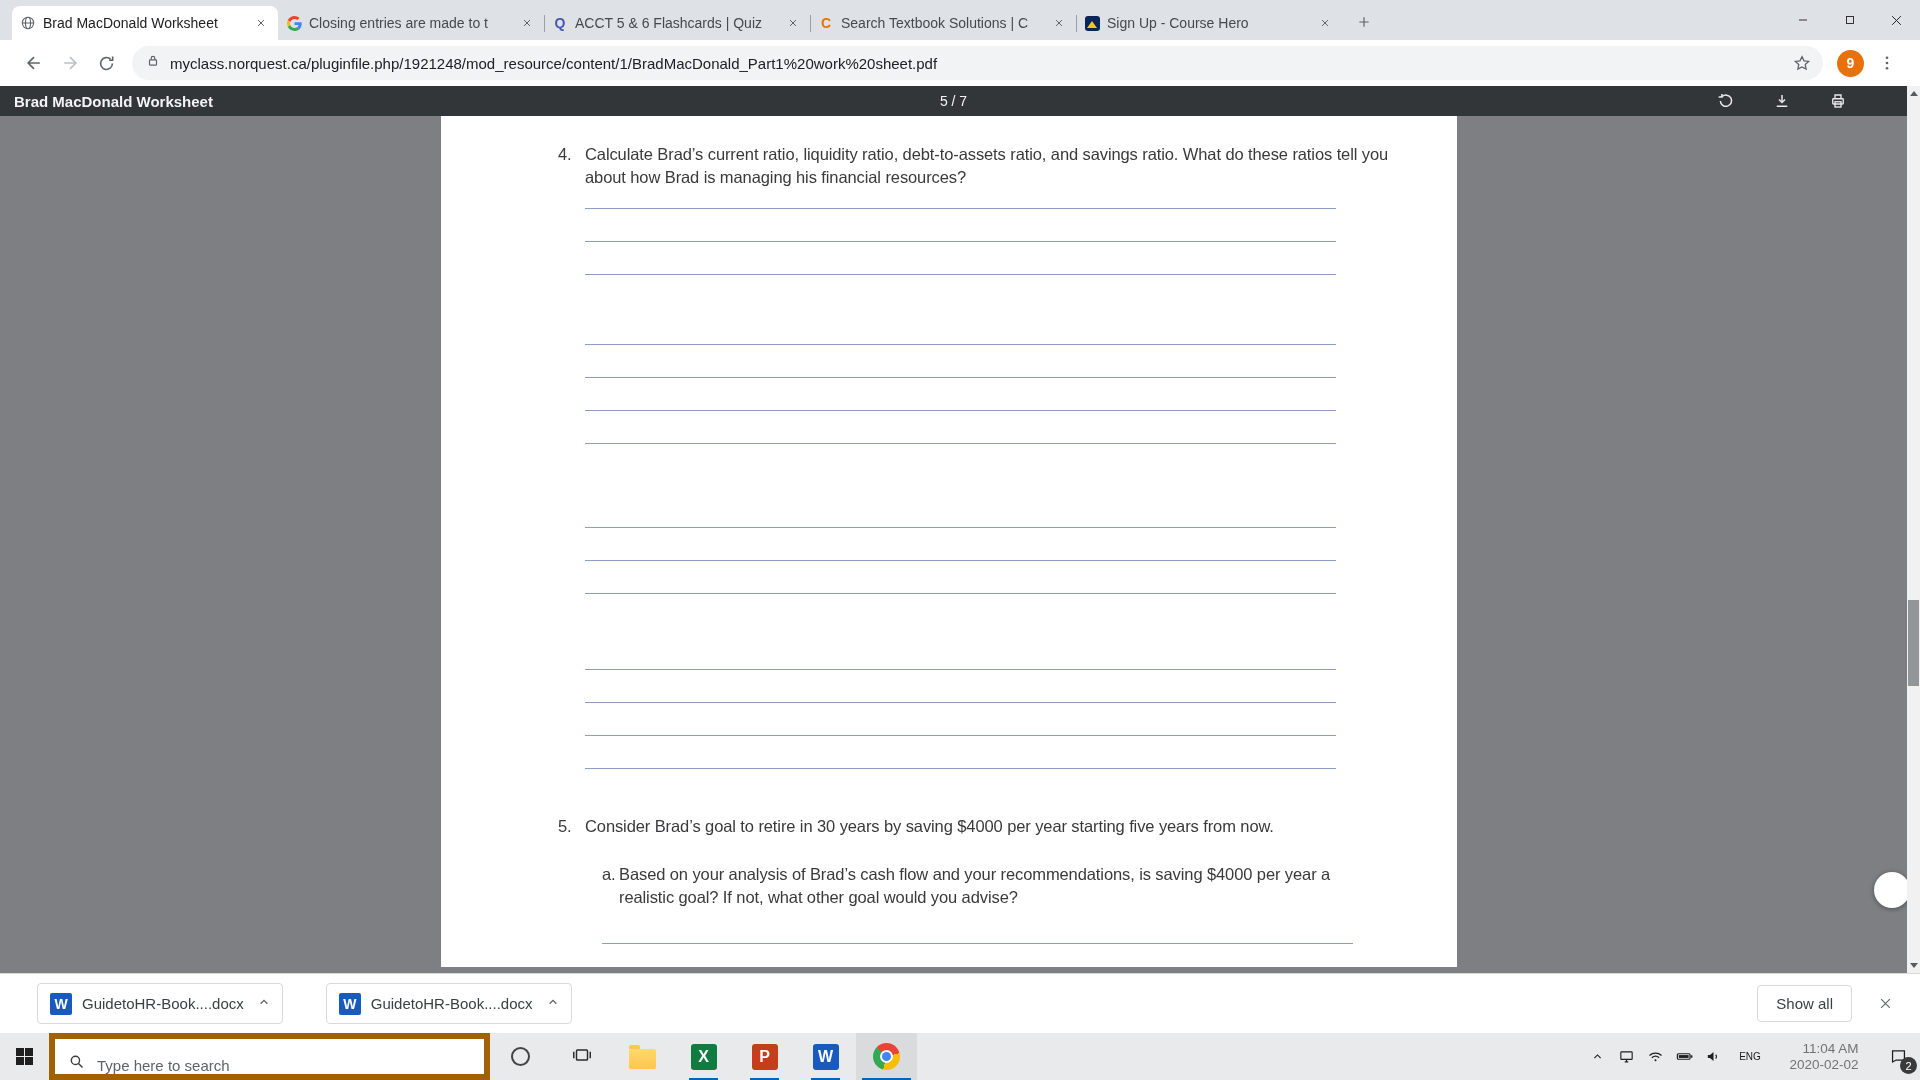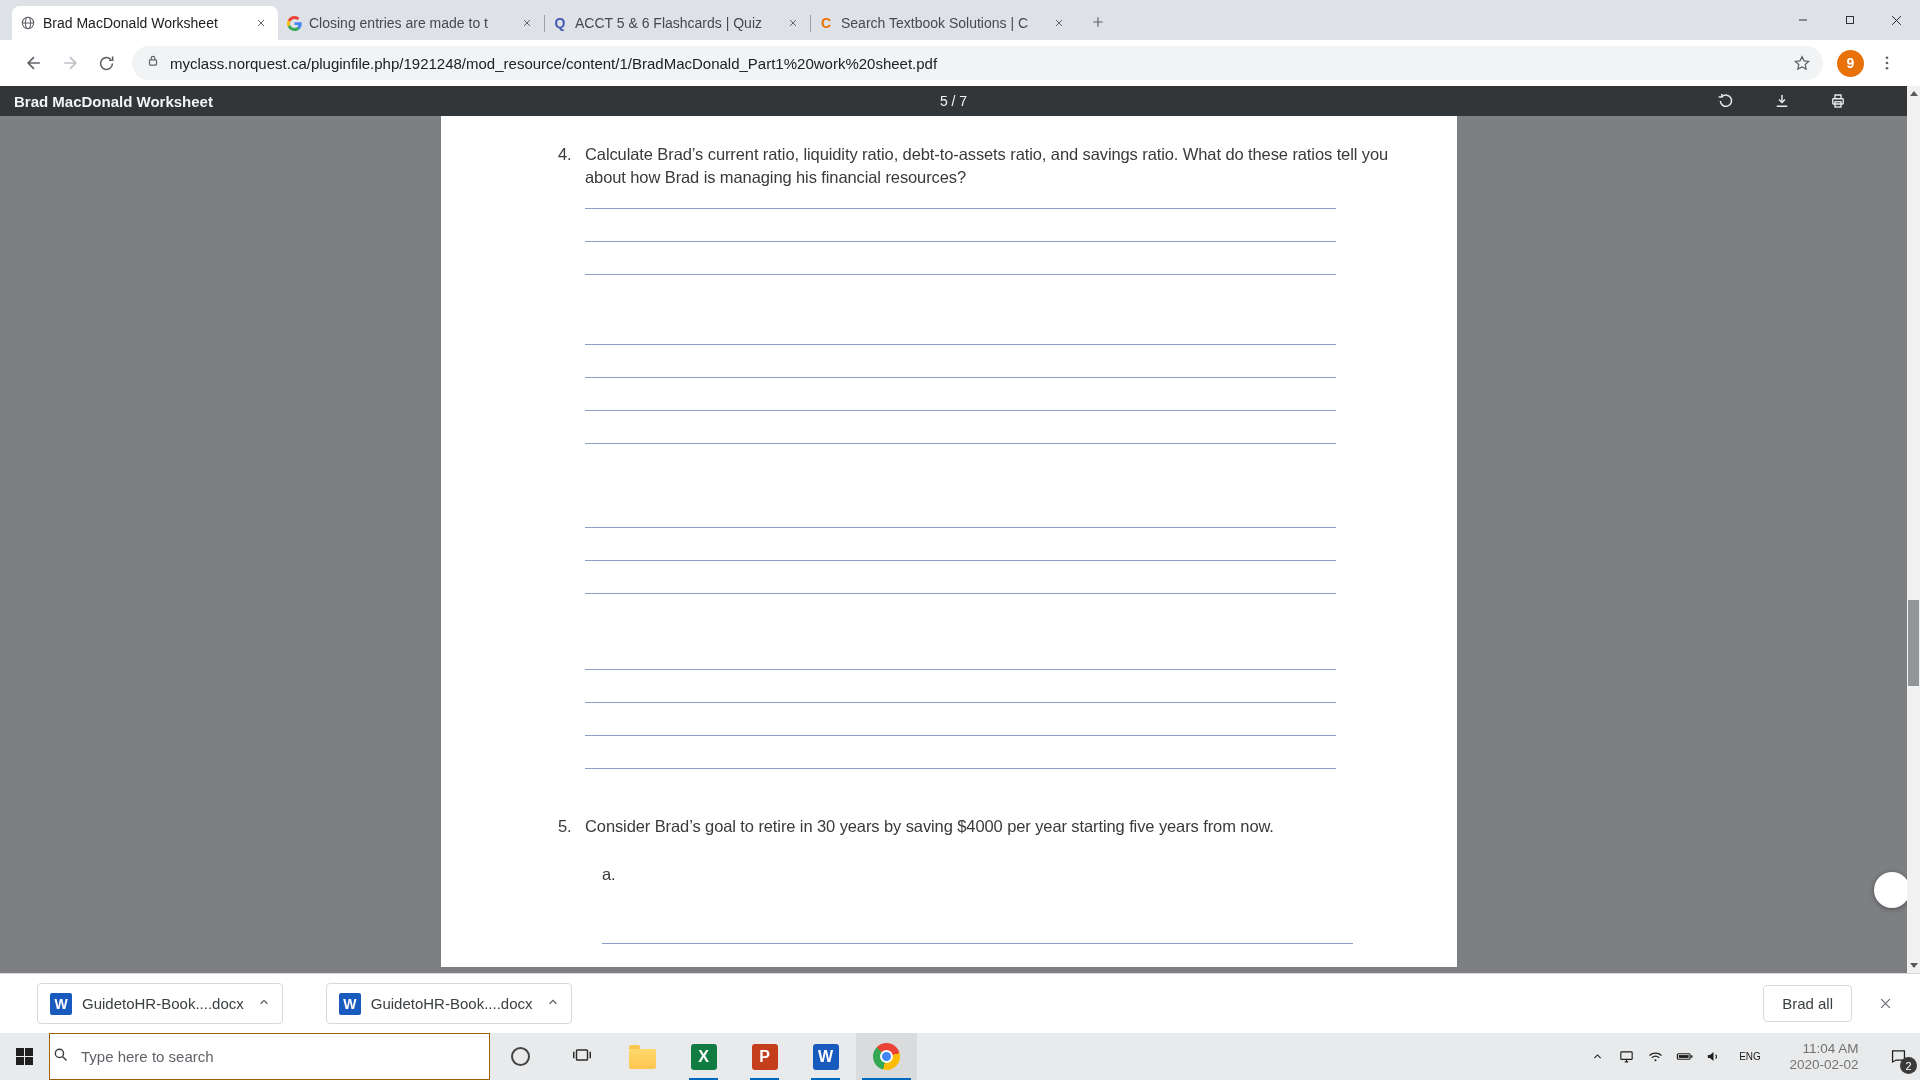--- a/index.html
+++ b/index.html
@@ -74,21 +74,21 @@
   .dl-name { font-size:15px; color:#3c4043; margin:0 12px 0 10px; white-space:nowrap; }
   .show-all { margin-left:auto; border:1px solid #d8d9db; border-radius:4px; padding:9px 18px;
               font-size:15px; color:#3c4043; }
   .dl-close { width:38px; height:38px; display:flex; align-items:center; justify-content:center; margin-left:14px; }
 
   
   .taskbar { position:absolute; top:1033px; height:47px; left:0; right:0; background:#e9eaeb; display:flex; align-items:stretch; }
   .start { width:49px; display:flex; align-items:center; justify-content:center; }
   .win-logo { width:17px; height:17px; display:grid; grid-template-columns:8px 8px; grid-template-rows:8px 8px; gap:1px; }
   .win-logo span { background:#1f1f1f; }
-  .searchbox { width:441px; background:#fff; border:1px solid #a16207; display:flex; align-items:center; padding-left:2px; }
+  .searchbox { width:441px; background:#fff; border:6px solid #a16207; display:flex; align-items:flex-end; padding-left:13px; }
   .searchbox input { border:none; outline:none; background:transparent; font-size:15px; color:#444;
                      width:100%; margin-left:12px; font-family:"Liberation Sans", sans-serif; }
   .searchbox input::placeholder { color:#5f6368; }
   .app { position:relative; width:61px; display:flex; align-items:center; justify-content:center; }
   .app.open::after { content:''; position:absolute; bottom:0; left:16px; right:16px; height:2px; background:#0067c0; }
   .app.focused { background:#d9dbdd; }
   .app.focused::after { left:6px; right:6px; }
   .cortana { width:19px; height:19px; border:2px solid #444; border-radius:50%; }
   .folder { width:27px; height:20px; background:linear-gradient(#ffd96b,#fcc64f); border-radius:2px; position:relative; margin-top:4px; }
   .folder::before { content:''; position:absolute; top:-4px; left:0; width:11px; height:4px; background:#fcc64f; border-radius:2px 2px 0 0; }
@@ -156,20 +156,31 @@
     </div>
     <div class="tab sep">
       <span class="favicon c-letter">C</span>
       <span class="tab-title">Search Textbook Solutions | C</span>
       <span class="tab-close">
         <svg width="10" height="10" viewBox="0 0 24 24">
             <path d="M5 5l14 14M19 5L5 19" stroke="#5f6368" stroke-width="2.4" fill="none"></path>
           </svg>
       </span>
     </div>
+    <div class="tab sep">
+      <span class="favicon">
+          <span class="ch-icon"></span>
+        </span>
+      <span class="tab-title">Sign Up - Course Hero</span>
+      <span class="tab-close">
+        <svg width="10" height="10" viewBox="0 0 24 24">
+            <path d="M5 5l14 14M19 5L5 19" stroke="#5f6368" stroke-width="2.4" fill="none"></path>
+          </svg>
+      </span>
+    </div>
     <div class="newtab">
       <svg width="14" height="14" viewBox="0 0 24 24">
           <path d="M12 4v16M4 12h16" stroke="#5f6368" stroke-width="2" fill="none"></path>
         </svg>
     </div>
     <div class="win-controls">
       <div class="win-btn">
         <svg width="12" height="12" viewBox="0 0 24 24">
             <path d="M4 12h16" stroke="#202124" stroke-width="1.8"></path>
           </svg>
@@ -272,20 +283,21 @@
       <div class="rule" style="top:477px;"></div>
       <div class="rule" style="top:553px;"></div>
       <div class="rule" style="top:586px;"></div>
       <div class="rule" style="top:619px;"></div>
       <div class="rule" style="top:652px;"></div>
 
       <div class="pdf-text" style="left:117px; top:699px;">5.</div>
       <div class="pdf-text" style="left:144px; top:699px; width:880px; white-space:nowrap;">Consider Brad’s goal to retire in 30 years by saving $4000 per year starting five years from now.</div>
 
       <div class="pdf-text" style="left:161px; top:747px;">a.</div>
+      <div class="pdf-text" style="left:178px; top:747px; width:748px;">Based on your analysis of Brad’s cash flow and your recommendations, is saving $4000 per year a realistic goal? If not, what other goal would you advise?</div>
 
       <div class="rule-a"></div>
     </div>
   </div>
 
   <div class="fab"></div>
 
   <div class="scrollbar">
     <div class="sb-btn sb-up">
         <span class="tri-up"></span>
@@ -308,21 +320,21 @@
     </div>
     <div class="dl-item">
       <span class="word-sq">W</span>
       <span class="dl-name">GuidetoHR-Book....docx</span>
       <span>
         <svg width="16" height="16" viewBox="0 0 24 24" fill="none" stroke="#5f6368" stroke-width="2">
             <path d="M7 14.5l5-5 5 5"></path>
           </svg>
       </span>
     </div>
-    <div class="show-all">Brad all</div>
+    <div class="show-all">Show all</div>
     <div class="dl-close">
       <svg width="13" height="13" viewBox="0 0 24 24">
           <path d="M4 4l16 16M20 4L4 20" stroke="#5f6368" stroke-width="2" fill="none"></path>
         </svg>
     </div>
   </div>
 
   <div class="taskbar">
     <div class="start">
       <span class="win-logo">

